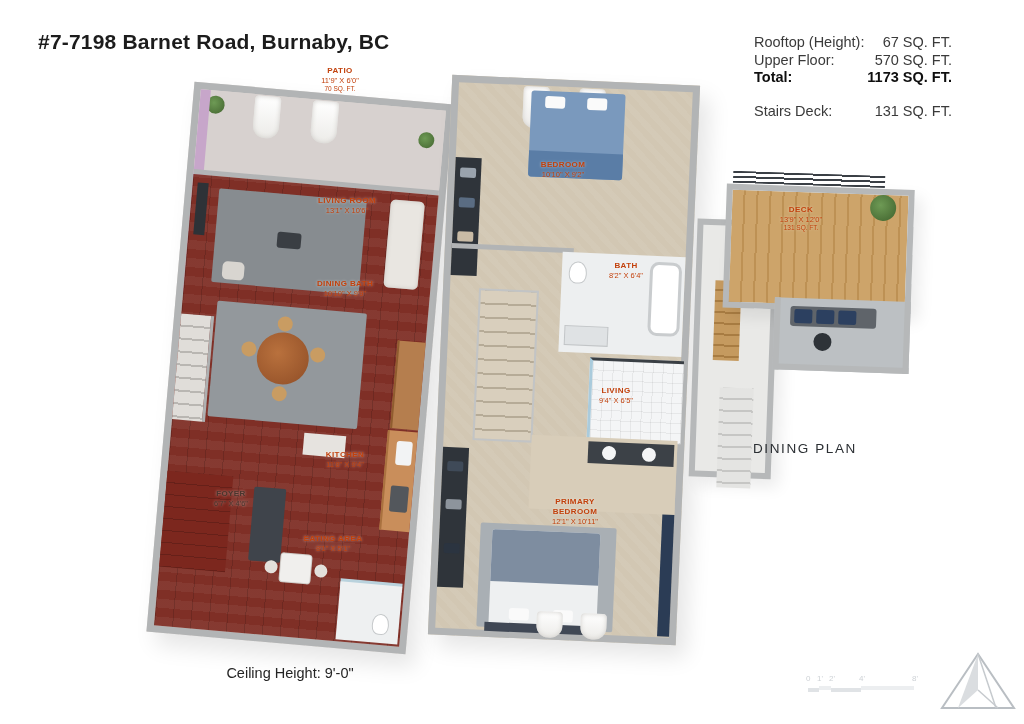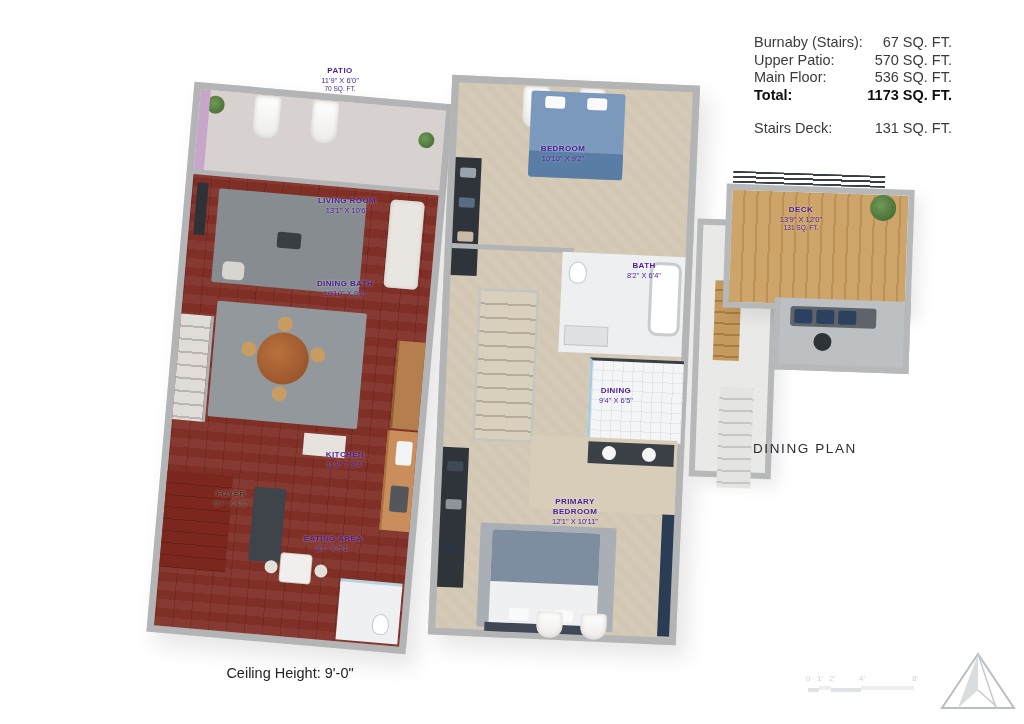--- a/index.html
+++ b/index.html
@@ -91,21 +91,21 @@
            background:repeating-linear-gradient(90deg,#cda46a 0 11px,#bd9154 11px 13px);box-shadow:8px 8px 16px rgba(0,0,0,.08);}
   .rt-rail{position:absolute;left:40px;top:-7px;width:152px;height:12px;
            background:repeating-linear-gradient(180deg,#3a3f45 0 2px,transparent 2px 5px);}
   .rt-lounge{position:absolute;left:86px;top:118px;width:124px;height:66px;border:6px solid #b6b8b9;border-top:none;background:#bcc0c3;}
   .rt-sofa{position:absolute;left:10px;top:8px;width:86px;height:20px;background:#5f646a;border-radius:3px;}
   .rt-cush{position:absolute;top:3px;width:18px;height:14px;background:#2c4060;border-radius:2px;}
   .rt-ctable{position:absolute;left:34px;top:34px;width:18px;height:18px;border-radius:50%;background:#2e3338;}
   .rt-pot{position:absolute;right:12px;top:12px;width:26px;height:26px;border-radius:50%;background:radial-gradient(circle at 40% 40%,#6e9a55,#3f612c);}
 
   
-  .room-label{position:absolute;transform:translateX(-50%);text-align:center;color:#4c1d95;
+  .room-label{position:absolute;transform:translateX(-50%);text-align:center;color:#c2410c;
               text-shadow:0 0 3px rgba(255,255,255,.55);line-height:1.25;white-space:nowrap;}
   .room-name{display:block;font-size:8px;font-weight:700;letter-spacing:.4px;}
   .room-dims{display:block;font-size:7.5px;}
   .room-area{display:block;font-size:6.5px;}
   .room-label.wrap{white-space:normal;width:70px;}
 
   .caption{position:absolute;text-align:center;color:#242424;font-weight:500;}
   .caption .l1{display:block;font-size:15px;letter-spacing:.4px;}
   .caption .l2{display:block;font-size:14.5px;margin-top:3px;}
   .roof-caption{position:absolute;left:753px;top:441px;font-size:13.5px;letter-spacing:1.6px;color:#2b2f33;font-weight:500;}
@@ -115,33 +115,30 @@
   .scalebar .tick{position:absolute;top:0;}
   .sb-seg{position:absolute;height:4px;background:#e0e3e6;}
   .sb-seg.alt{background:#eceef0;}
   .compass{position:absolute;left:938px;top:650px;width:80px;height:64px;}
 </style>
 </head>
 <body>
 
 <div class="canvas">
 
+  <div class="title">#7-7198 Barnet Road, Burnaby, BC</div>
 
   <div class="stats">
     <div class="stats-row">
-      <span>Burnaby (Stairs):</span>
+      <span>Rooftop (Height):</span>
       <span>67 SQ. FT.</span>
     </div>
     <div class="stats-row">
-      <span>Upper Patio:</span>
+      <span>Upper Floor:</span>
       <span>570 SQ. FT.</span>
-    </div>
-    <div class="stats-row">
-      <span>Main Floor:</span>
-      <span>536 SQ. FT.</span>
     </div>
     <div class="stats-row total">
       <span>Total:</span>
       <span>1173 SQ. FT.</span>
     </div>
     <div class="stats-gap"></div>
     <div class="stats-row">
       <span>Stairs Deck:</span>
       <span>131 SQ. FT.</span>
     </div>
@@ -263,30 +260,30 @@
     <span class="room-dims">11'8" X 9'4"</span>
   </div>
   <div class="room-label" style="left:231px;top:489px;color:#4a352d;">
     <span class="room-name">FOYER</span>
     <span class="room-dims">6'7" X 4'6"</span>
   </div>
   <div class="room-label" style="left:333px;top:534px;">
     <span class="room-name">EATING AREA</span>
     <span class="room-dims">8'1" X 5'1"</span>
   </div>
-  <div class="room-label" style="left:563px;top:144px;">
+  <div class="room-label" style="left:563px;top:160px;">
     <span class="room-name">BEDROOM</span>
     <span class="room-dims">10'10" X 9'2"</span>
   </div>
-  <div class="room-label" style="left:644px;top:261px;">
+  <div class="room-label" style="left:626px;top:261px;">
     <span class="room-name">BATH</span>
     <span class="room-dims">8'2" X 6'4"</span>
   </div>
   <div class="room-label" style="left:616px;top:386px;">
-    <span class="room-name">DINING</span>
+    <span class="room-name">LIVING</span>
     <span class="room-dims">9'4" X 6'5"</span>
   </div>
   <div class="room-label wrap" style="left:575px;top:497px;">
     <span class="room-name">PRIMARY BEDROOM</span>
     <span class="room-dims">12'1" X 10'11"</span>
   </div>
   <div class="room-label" style="left:801px;top:205px;">
     <span class="room-name">DECK</span>
     <span class="room-dims">13'9" X 12'0"</span>
     <span class="room-area">131 SQ. FT.</span>

